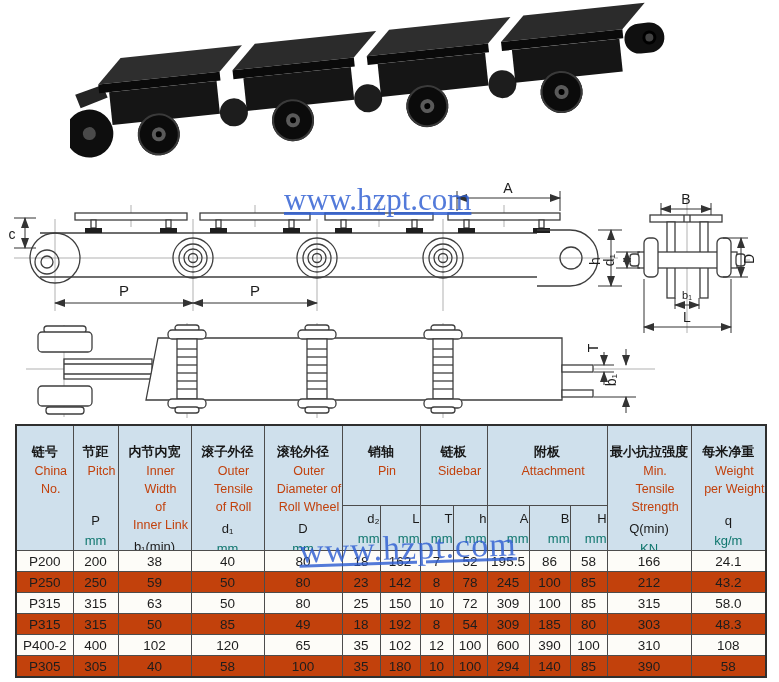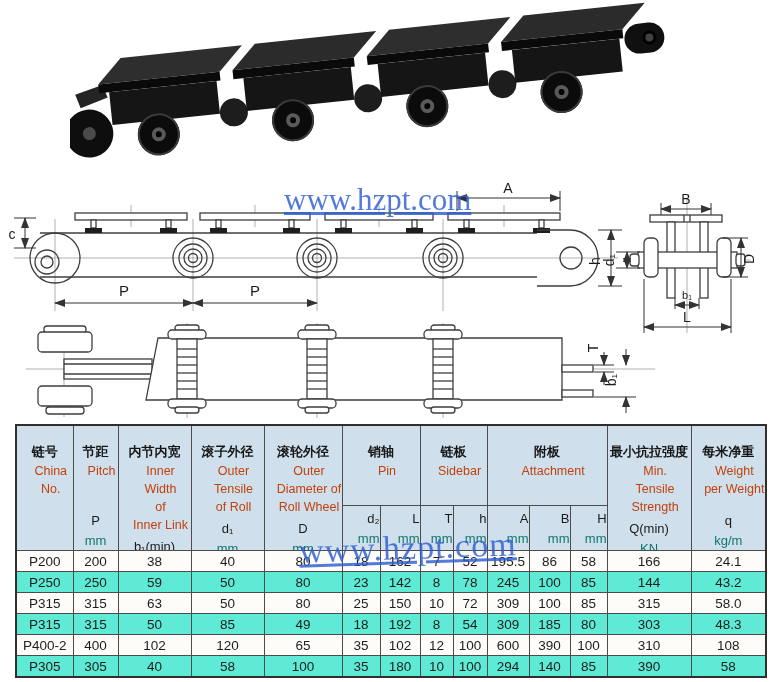--- a/index.html
+++ b/index.html
@@ -29,21 +29,21 @@
   .spec th,.spec td{border:1px solid #4c4c4c;padding:0;text-align:center;color:#1d1d1d;overflow:hidden;}
   .spec thead th{background:#cfe0ec;font-weight:normal;vertical-align:top;}
   .h1 th{height:78px;}
   .h2 th{height:44px;text-align:right;}
   .zh{font-size:13px;font-weight:bold;line-height:20px;padding-top:16px;color:#161616;}
   .en{font-size:12.5px;line-height:18px;color:#c2410c;padding-left:12px;}
   .sub{font-size:13px;line-height:21px;padding-top:2px;color:#1b1b1b;}
   .unit{font-size:13px;line-height:19px;color:#0f766e;}
   .vwrap{display:flex;flex-direction:column;justify-content:space-between;height:124px;}
   .spec tbody td{font-size:13.5px;height:20px;background:#fdfcf8;}
-  .spec tbody tr.alt td{background:#5eead4;margin-top:45px;}
+  .spec tbody tr.alt td{background:#c2410c;margin-top:45px;}
 </style>
 </head>
 <body>
 
 <div class="canvas">
 
   <svg class="svg-photo" width="600" height="165" viewBox="0 0 600 165">
     <g transform="rotate(-6 300 85)">
       <polygon points="6,62 34,55 38,68 10,76" fill="#242424"></polygon>
       <circle cx="16" cy="102" r="24" fill="#0e0e0e"></circle>
@@ -482,21 +482,21 @@
           <td>59</td>
           <td>50</td>
           <td>80</td>
           <td>23</td>
           <td>142</td>
           <td>8</td>
           <td>78</td>
           <td>245</td>
           <td>100</td>
           <td>85</td>
-          <td>144</td>
+          <td>212</td>
           <td>43.2</td>
         </tr>
         <tr>
           <td>P315</td>
           <td>315</td>
           <td>63</td>
           <td>50</td>
           <td>80</td>
           <td>25</td>
           <td>150</td>

